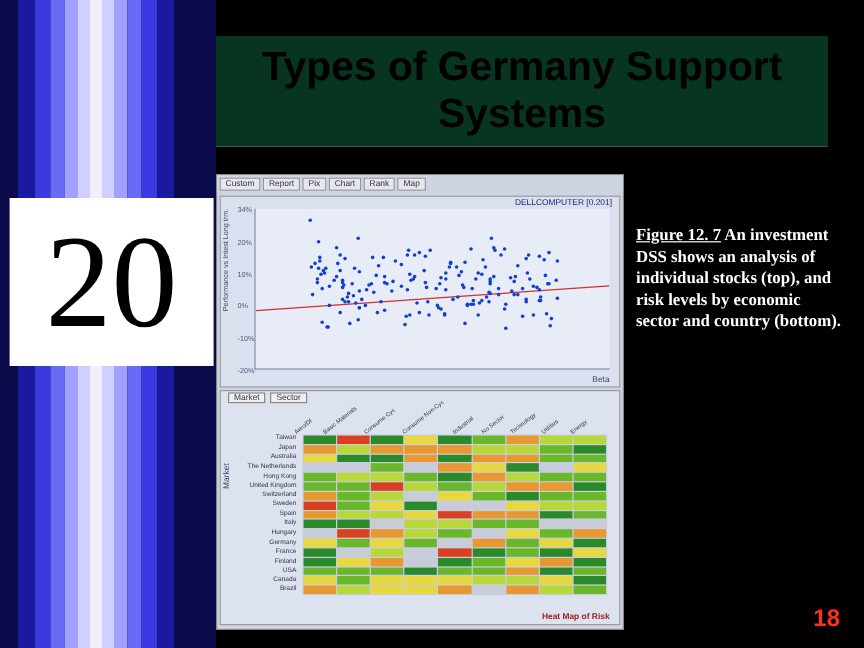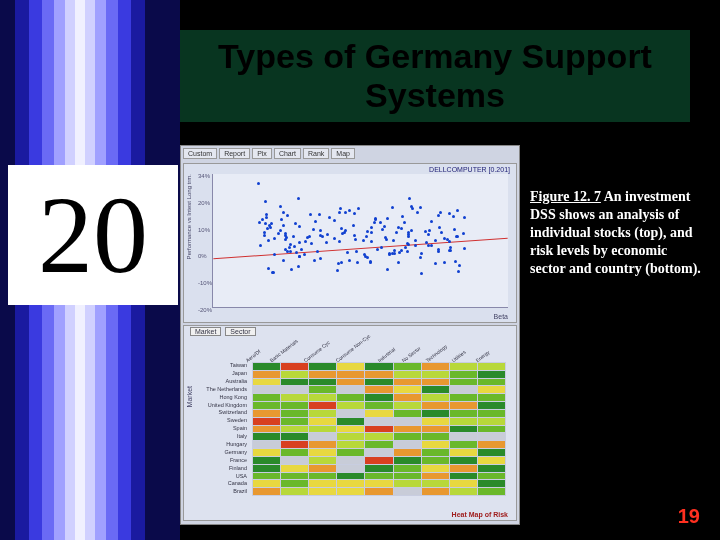--- a/index.html
+++ b/index.html
@@ -485,13 +485,13 @@
         <div class="cell" style="background: rgb(106, 184, 42);"></div>
       </div>
     <div class="heat-footer">Heat Map of Risk</div>
   </div>
 </div>
 
 <div class="caption">
   <span class="u">Figure 12. 7</span><span> An investment DSS shows an analysis of individual stocks (top), and risk levels by economic sector and country (bottom).</span>
 </div>
 
-<div class="page-num">19</div>
+<div class="page-num">18</div>
 
 </body></html>

